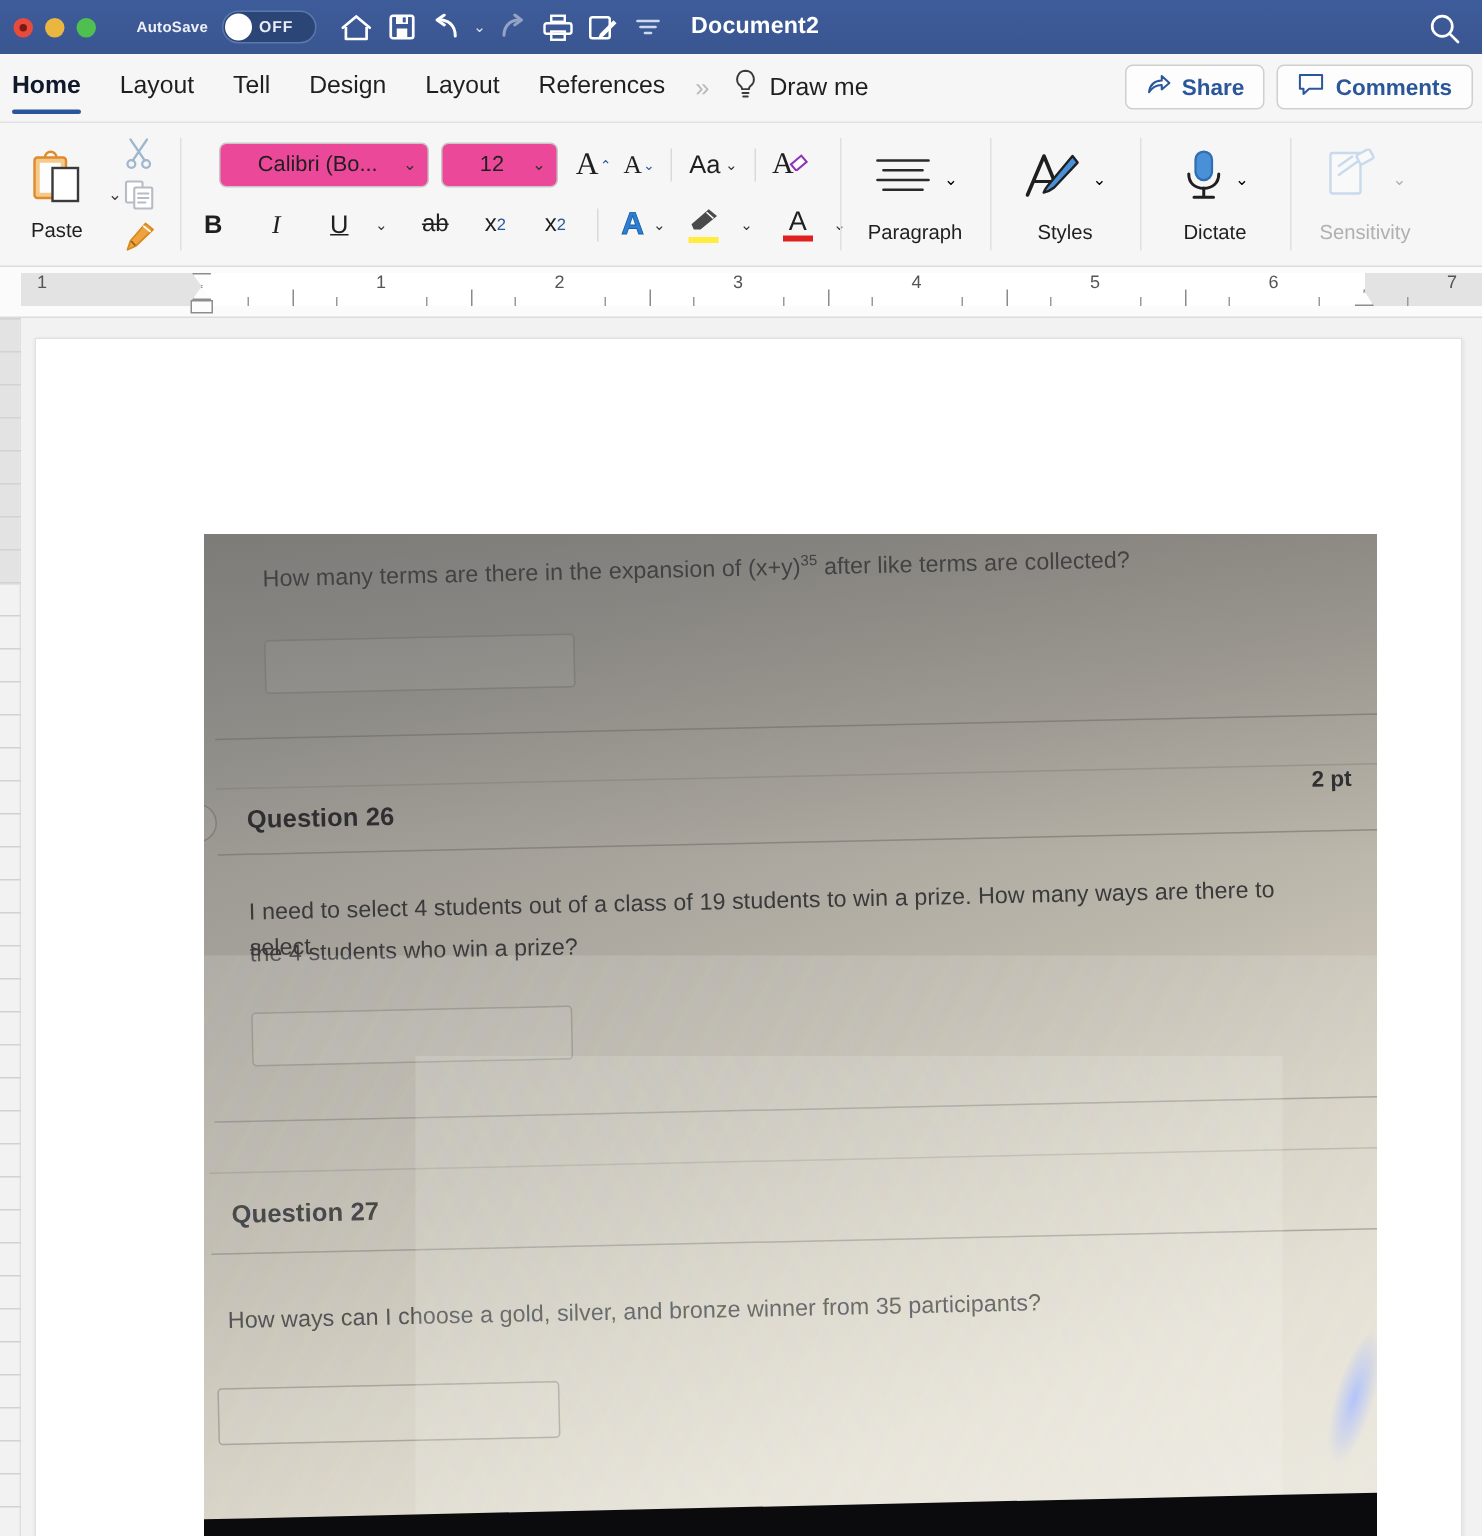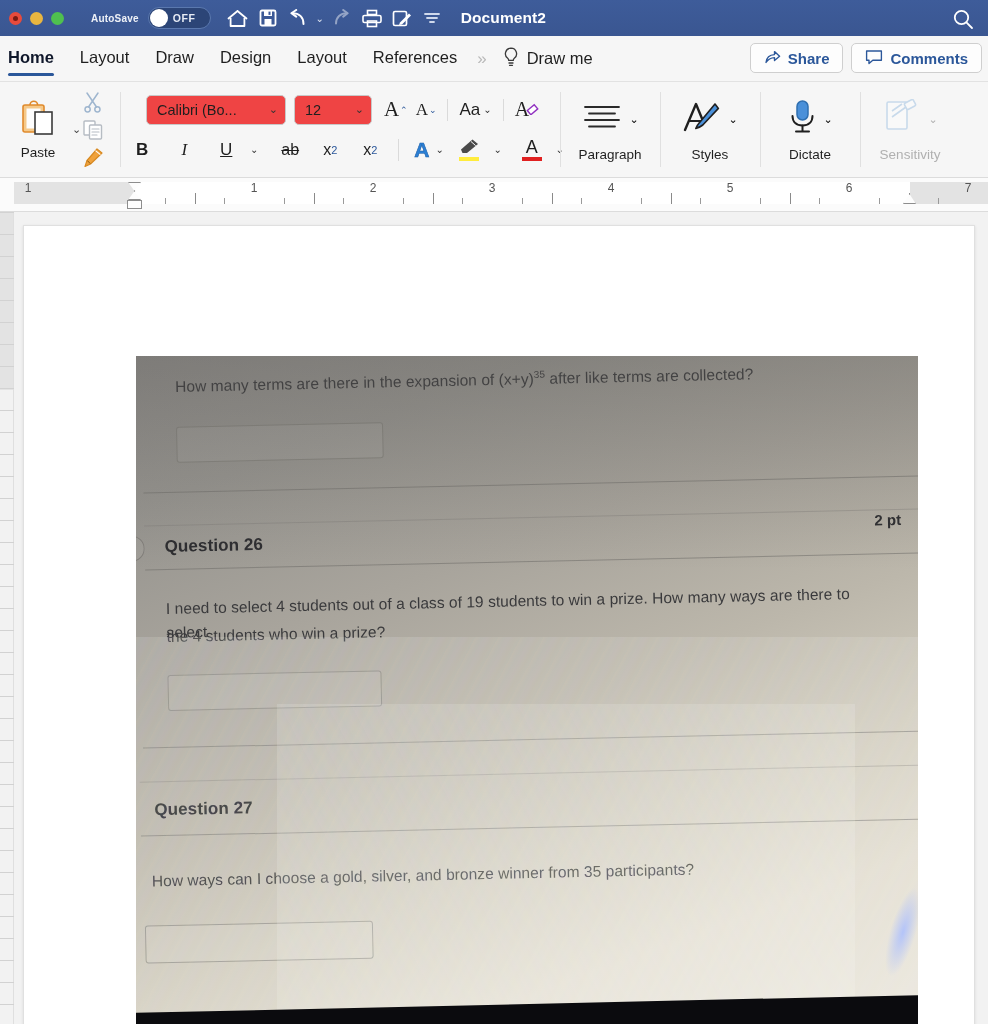--- a/index.html
+++ b/index.html
@@ -133,22 +133,22 @@
   .paste-label { font-size: 13.5px; color: #1f1f1f; }
   .paste-caret { font-size: 11px; color: #444; }
   .clip-mini { display: flex; flex-direction: column; align-items: center; gap: 2px; }
   .clip-mini > div { height: 26px; display: flex; align-items: center; }
 
   
   .g-font { width: 440px; padding-left: 10px; flex-direction: column; justify-content: center; }
   .frow { display: flex; align-items: center; height: 40px; }
   .combo {
     height: 30px; border: 1px solid #c8c8c8; border-radius: 5px;
-    background: #ef4444; display: flex; align-items: center;
-    padding: 0 7px 0 10px; font-size: 14.5px; color: #1f1f1f;
+    background: #ec4899; display: flex; align-items: center;
+    padding: 0 7px 0 25px; font-size: 14.5px; color: #1f1f1f;
   }
   .combo-font { width: 140px; justify-content: space-between; }
   .combo-size { width: 78px; margin-left: 8px; justify-content: space-between; }
   .combo-caret { font-size: 11px; color: #333; }
   .ibtn {
     min-width: 28px; height: 30px; padding: 0 4px;
     display: flex; align-items: center; justify-content: center;
     font-size: 16px; color: #1f1f1f;
   }
   .ibtn .cv { font-size: 10px; color: #333; margin-left: 3px; }
@@ -391,21 +391,21 @@
     <svg width="22" height="22" viewBox="0 0 22 22">
         <circle cx="9.5" cy="9.5" r="6.7" stroke="#fff" stroke-width="1.8" fill="none"></circle>
         <path d="M14.4 14.4 L20 20" stroke="#fff" stroke-width="1.8" stroke-linecap="round"></path>
       </svg>
   </div>
 </div>
 
 <div class="tabstrip">
   <div class="tab first active">Home</div>
   <div class="tab">Layout</div>
-  <div class="tab">Draw</div>
+  <div class="tab">Tell</div>
   <div class="tab">Design</div>
   <div class="tab">Layout</div>
   <div class="tab">References</div>
   <div class="overflow-chev">»</div>
   <div class="tellme">
     <span>
       <svg width="16" height="20" viewBox="0 0 16 20">
           <path d="M8 1.2 a5.6 5.6 0 0 0 -3.3 10.1 c.7.6 1 1.2 1.05 2.1 h4.5 c.05-.9.35-1.5 1.05-2.1 A5.6 5.6 0 0 0 8 1.2 z" stroke="#3a3a3a" stroke-width="1.3" fill="none"></path>
           <path d="M6 16 h4 M6.5 18.3 h3" stroke="#3a3a3a" stroke-width="1.3" stroke-linecap="round"></path>
         </svg>

